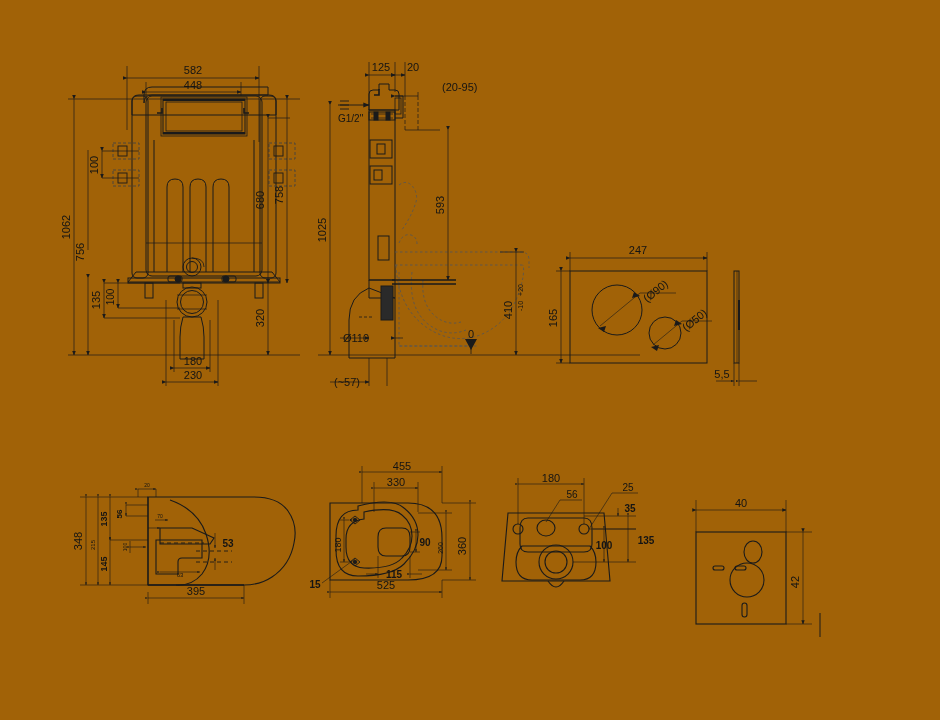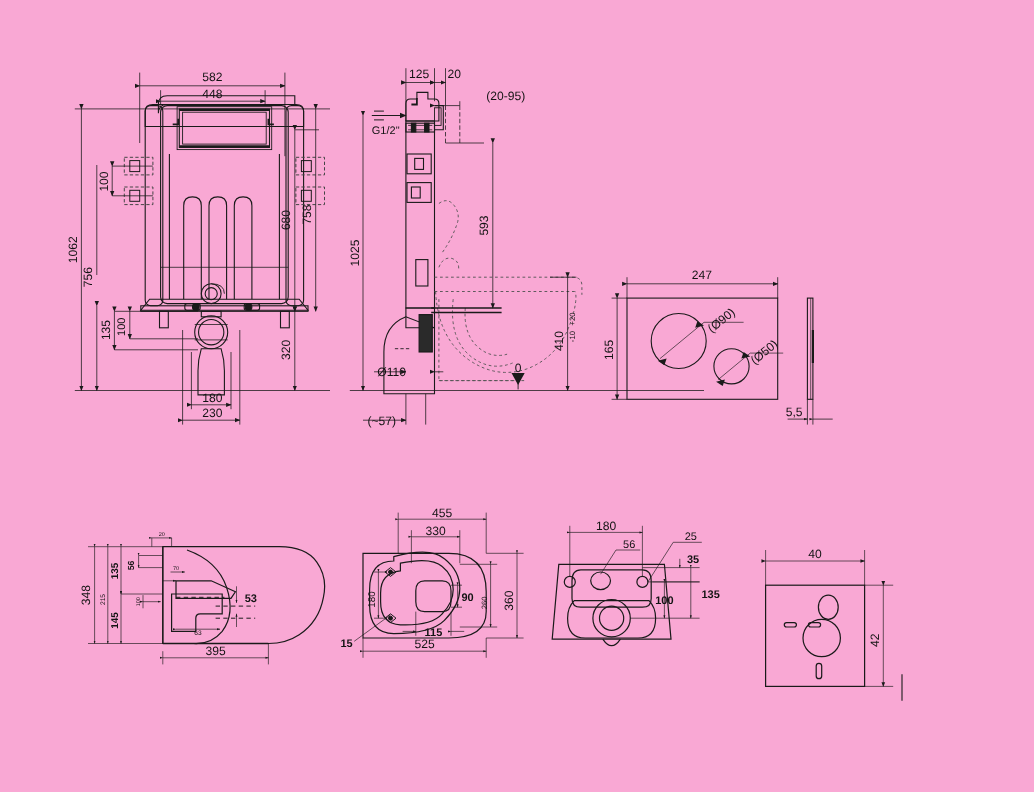--- a/index.html
+++ b/index.html
@@ -1,17 +1,17 @@
 <!DOCTYPE html>
 <html><head>
 <meta charset="utf-8">
 <style>
   html,body{margin:0;padding:0;background:#ffffff;}
   body{width:940px;height:720px;overflow:hidden;font-family:"Liberation Sans",sans-serif;color:#1a1a1a;}
-  #sheet{position:relative;width:940px;height:720px;background:#f9a8d4;}
+  #sheet{position:relative;width:940px;height:720px;background:#a16207;}
   svg{display:block;}
   text{font-family:"Liberation Sans",sans-serif;fill:#141414;}
 </style>
 </head>
 <body>
 
 <div id="sheet">
 <svg width="940" height="720" viewBox="0 0 940 720">
 
   <defs>

